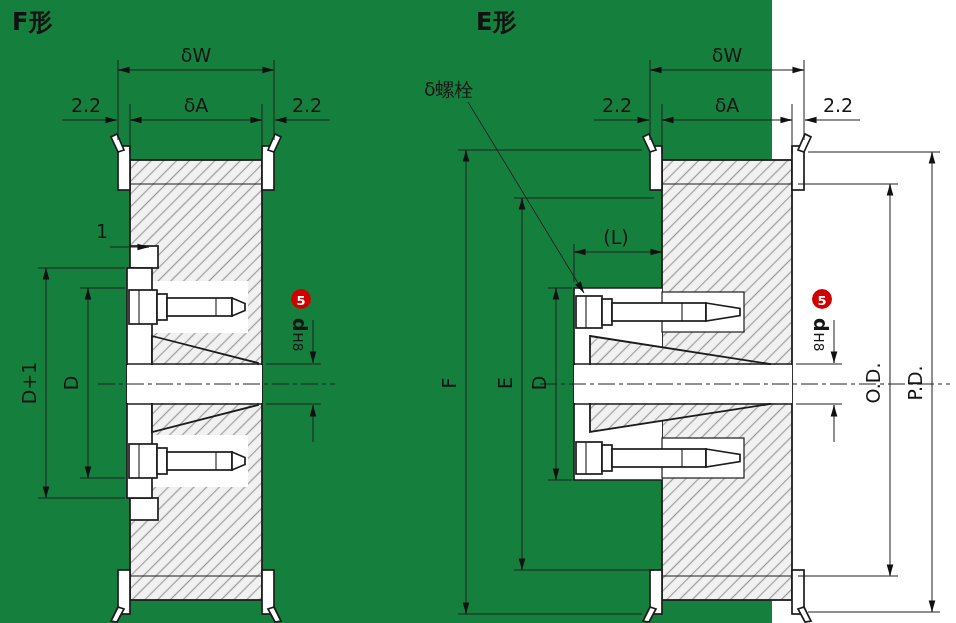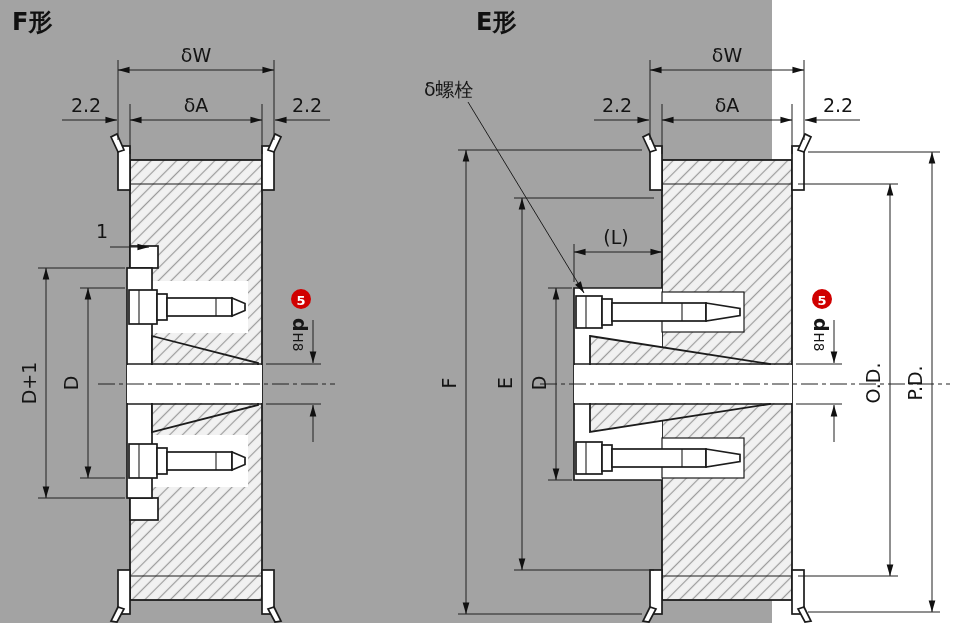--- a/index.html
+++ b/index.html
@@ -1,18 +1,18 @@
 <!DOCTYPE html>
 <html><head>
 <meta charset="utf-8">
 <style>
   * { margin:0; padding:0; box-sizing:border-box; }
   html,body { background:#ffffff; }
   body { width:956px; height:623px; overflow:hidden; }
-  .stage { position:relative; width:772px; height:623px; background:#a3a3a3; }
+  .stage { position:relative; width:772px; height:623px; background:#15803d; }
   svg { display:block; }
   text { font-family:"DejaVu Sans", sans-serif; }
   .t-dim   { font-size:19px; fill:#141414; }
   .t-title { font-size:24px; font-weight:bold; fill:#111; }
   .t-note  { font-size:13px; font-weight:bold; fill:#ffffff; }
   .bl-d { font-size:19px; font-weight:bold; fill:#161616; }
   .bl-t { font-size:13.5px; fill:#161616; }
   .e  { stroke:#202020; stroke-width:1; fill:none; }      
   .dl { stroke:#202020; stroke-width:1; fill:none; }      
   .cl { stroke:#222;    stroke-width:1; fill:none; stroke-dasharray:17 4 4 4; } 

